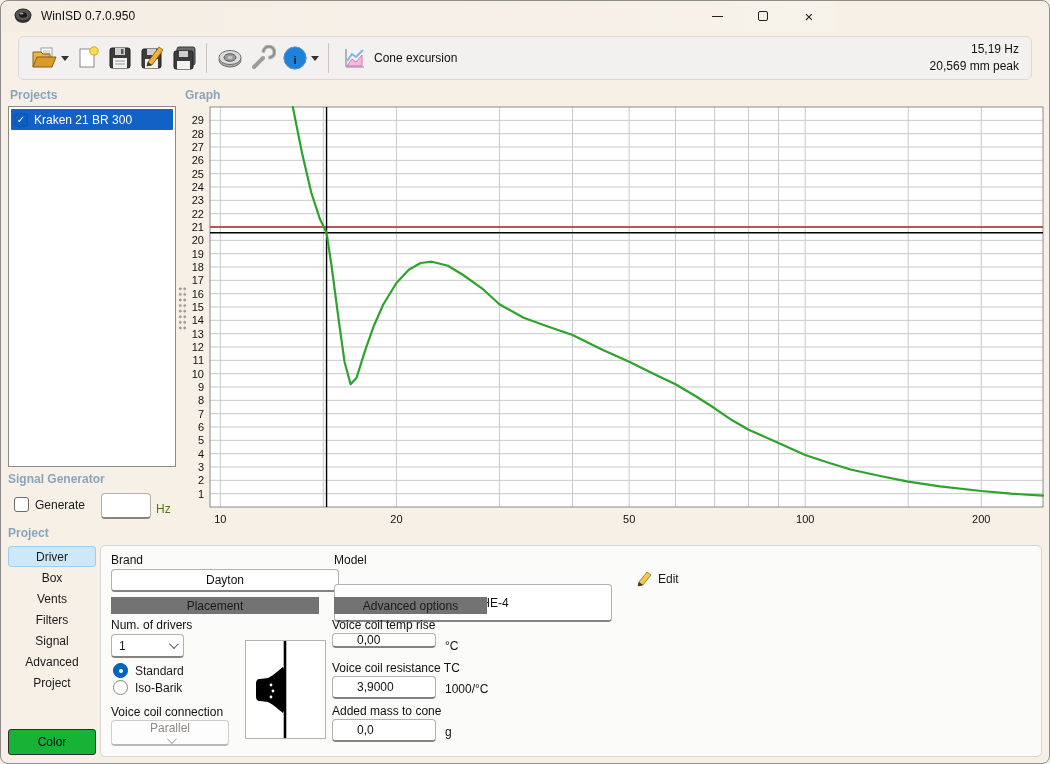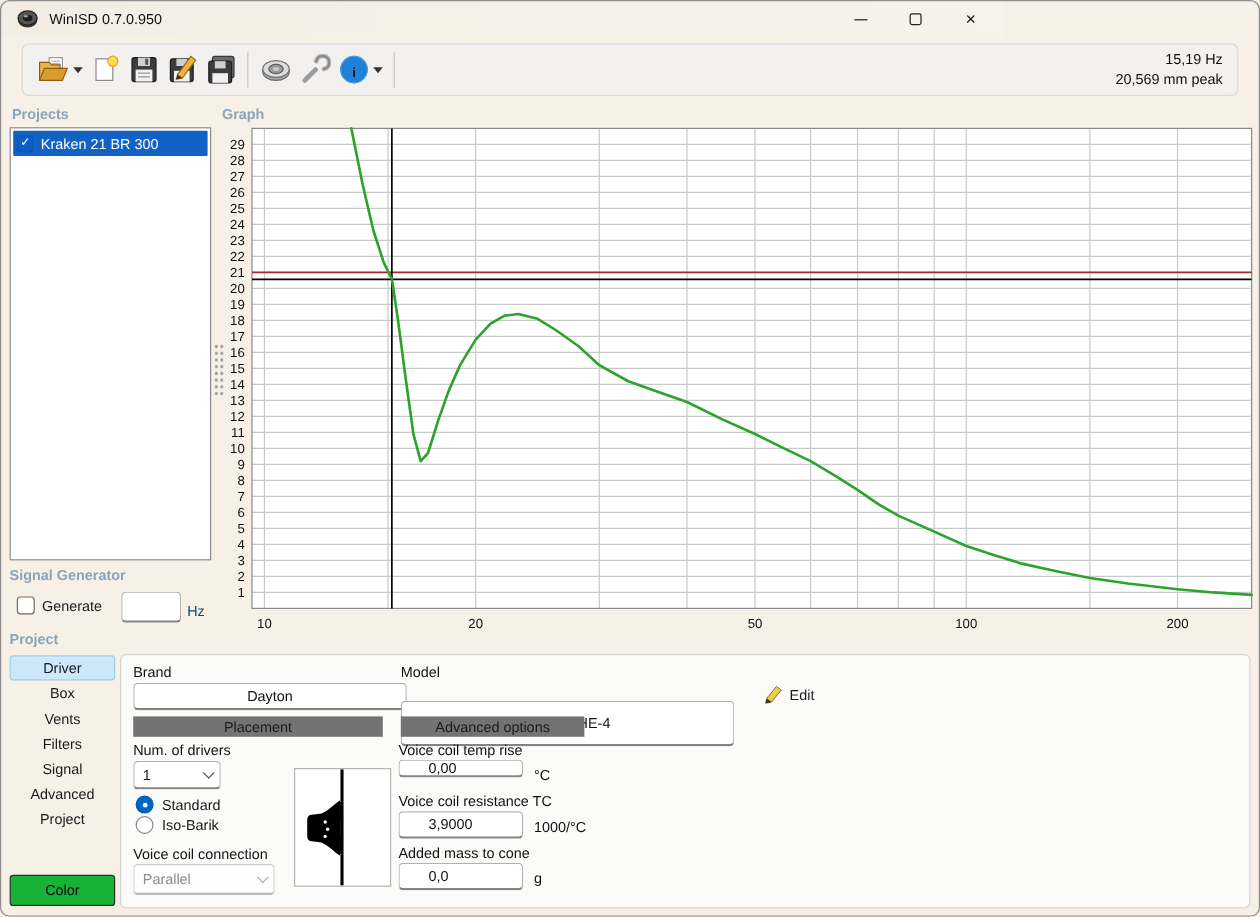--- a/index.html
+++ b/index.html
@@ -49,21 +49,21 @@
   
   .graph-wrap { position:absolute; left:185px; top:100px; width:860px; height:425px; }
   svg text { font-family:"Liberation Sans", sans-serif; font-size:11px; fill:#111; }
 
   
   .gen-row { position:absolute; left:14px; top:497px; display:flex; align-items:center; }
   .checkbox { width:15px; height:15px; background:#fff; border:1px solid #6e6b68; border-radius:3px; margin-right:6px; }
   .tbox { background:#fff; border:1px solid #b3b0ad; border-bottom:2px solid #86837f; border-radius:4px; font-size:12px; font-family:"Liberation Sans",sans-serif; padding:0 24px; color:#111; }
   input.tbox { outline:none; }
   .freq-input { position:absolute; left:101px; top:493px; width:49px; height:26px; }
-  .unit-label { position:absolute; color:#0c4a6e;text-align:right; }
+  .unit-label { position:absolute; color:#4d7c0f;text-align:right; }
 
   
   .side-tab { position:absolute; left:8px; width:88px; height:21px; display:flex; align-items:center; justify-content:center; border-radius:3px; border:1px solid transparent; }
   .side-tab.active { background:#cde7fb; border-color:#9ecdf0; }
   .color-btn { position:absolute; left:8px; top:729px; width:88px; height:26px; background:#17b337; border:1px solid #2e2e2e; border-radius:3px; display:flex; align-items:center; justify-content:center; color:#0a0a0a; }
 
   
   .main-panel { position:absolute; left:100px; top:545px; width:942px; height:212px; background:#fbfbfa; border:1px solid #d7d4d1; border-radius:5px; }
   .fld-label { position:absolute; color:#111; }
   .subtab { position:absolute; height:17px; background:#737373; display:flex; align-items:center; justify-content:center; font-size:12px; }
@@ -167,20 +167,28 @@
   </div>
   <div class="tool-btn">
     <svg width="26" height="26" viewBox="0 0 26 26">
       <circle cx="13" cy="13" r="11" fill="#1e82da" stroke="#0f5da8"></circle>
       <circle cx="13" cy="13" r="11" fill="none" stroke="#7fc0f2" stroke-width="1" opacity="0.6"></circle>
       <text x="13" y="19" text-anchor="middle" font-family="Liberation Serif, serif" font-size="16" font-weight="bold" fill="#ffffff">i</text>
     </svg>
     <span class="caret"></span>
   </div>
   <div class="tool-sep"></div>
+  <div class="tool-btn" style="margin-left:4px;">
+    <svg width="24" height="24" viewBox="0 0 24 24">
+      <path d="M4 21 L4 3 M4 21 L22 21" stroke="#8a8a8a" stroke-width="1.2" fill="none"></path>
+      <polygon points="5,20 10,13 14,16 20,9 20,20" fill="#f4bade" stroke="#d560b0" stroke-width="0.8"></polygon>
+      <polyline points="5,15 10,8 14,11 21,4" stroke="#7ab4e8" stroke-width="1.8" fill="none"></polyline>
+    </svg>
+    <span class="view-label">Cone excursion</span>
+  </div>
   <div class="readout">
     <div>15,19 Hz</div>
     <div>20,569 mm peak</div>
   </div>
 </div>
 
 <div class="section-header" style="left:10px; top:88px;">Projects</div>
 <div class="projects-list">
   <div class="project-item">
     <span class="project-check">✓</span>
@@ -342,21 +350,21 @@
   <div class="radio-row" style="left:12px; top:117px;">
     <span class="radio on"></span>
     <span>Standard</span>
   </div>
   <div class="radio-row" style="left:12px; top:134px;">
     <span class="radio off"></span>
     <span>Iso-Barik</span>
   </div>
 
   <div class="fld-label" style="left:10px; top:159px;">Voice coil connection</div>
-  <div class="combo disabled" style="position:absolute; left:10px; top:174px; width:118px; height:26px;">
+  <div class="combo disabled" style="position:absolute; left:10px; top:174px; width:118px; height:26px;flex-direction:column;">
     <span>Parallel</span>
     <span class="chev"></span>
   </div>
 
   <div class="diagram">
     <svg width="79" height="97" viewBox="0 0 79 97">
       <line x1="39" y1="0" x2="39" y2="97" stroke="#000" stroke-width="2.6"></line>
       <path d="M37 26 C33 29 28 34 22 37 L14 38 C11 38 10 40 10 43 L10 55 C10 58 11 60 14 60 L22 61 C28 64 33 69 37 72 C40 66 41 60 38 55 L38 43 C41 38 40 31 37 26 Z" fill="#000"></path>
       <circle cx="25" cy="44" r="1.4" fill="#fff"></circle>
       <circle cx="27" cy="50" r="1.4" fill="#fff"></circle>

